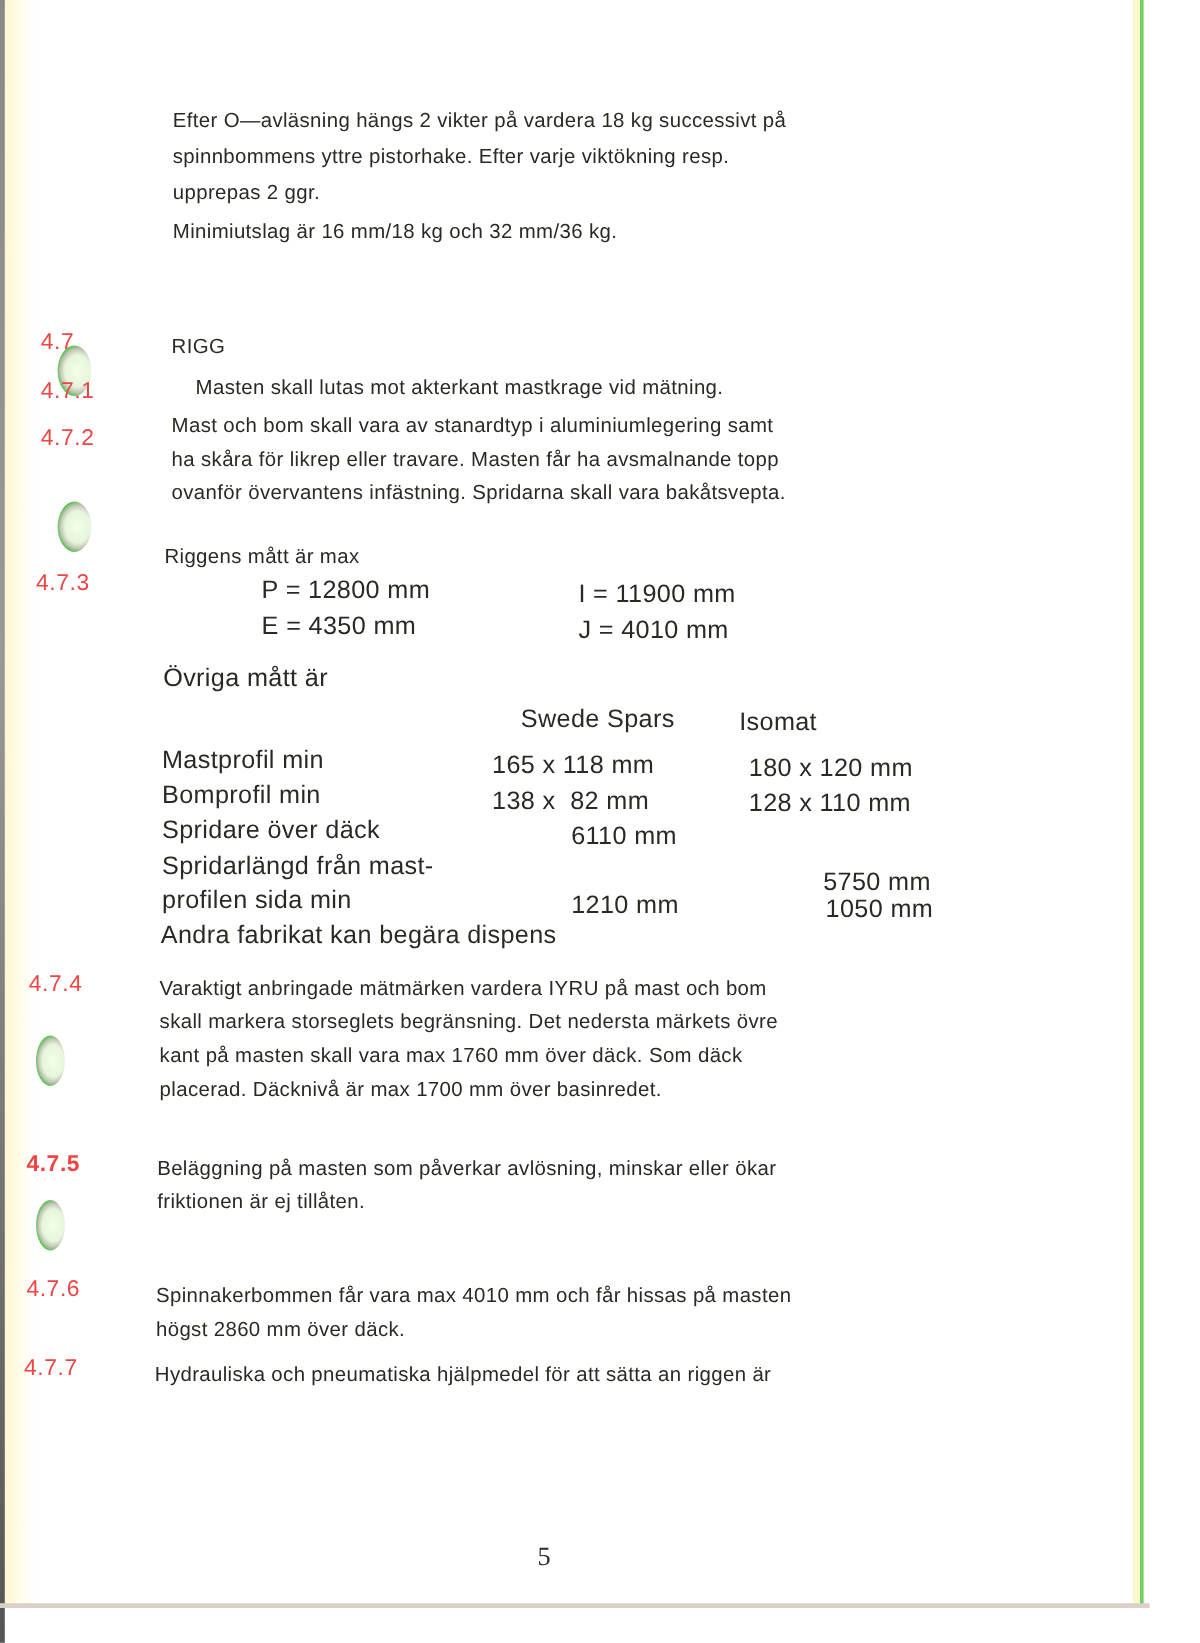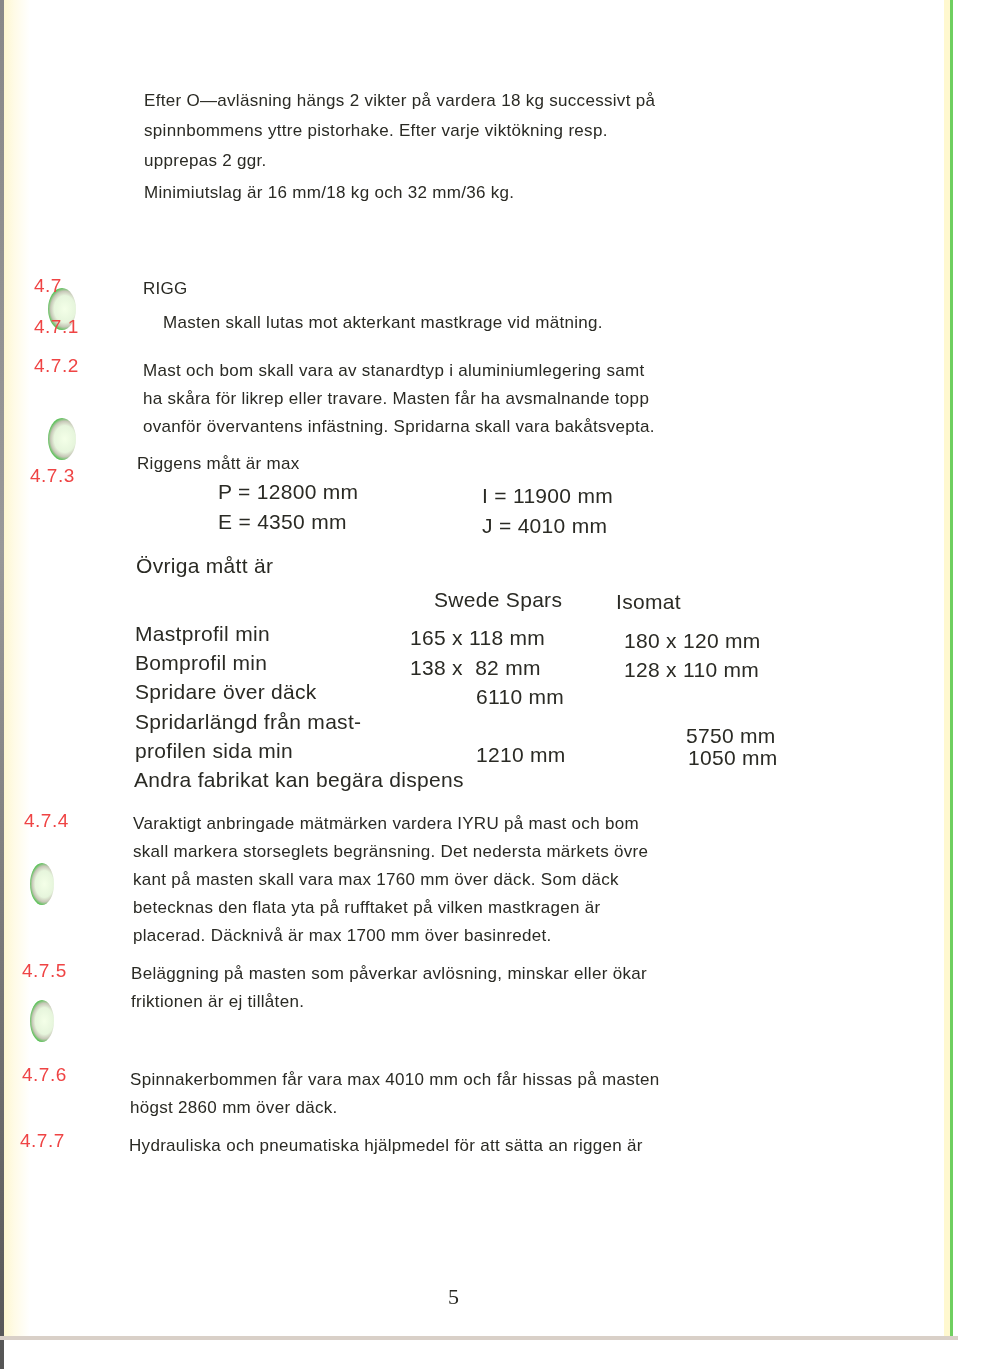--- a/index.html
+++ b/index.html
@@ -62,27 +62,27 @@
   <span class="line" style="margin-top:2px;">Minimiutslag är 16 mm/18 kg och 32 mm/36 kg.</span>
 </div>
 
 <div class="secnum" style="left:34px;top:275px;">4.7</div>
 <div class="txt" style="left:143px;top:275px;">RIGG</div>
 
 <div class="secnum" style="left:34px;top:316px;">4.7.1</div>
 <div class="txt" style="left:143px;top:309px;margin-left:20px;">Masten skall lutas mot akterkant mastkrage vid mätning.</div>
 
 <div class="secnum" style="left:34px;top:355px;">4.7.2</div>
-<div class="txt para" style="left:143px;top:357px;">
+<div class="txt para" style="left:143px;top:341px;">
   <span class="line">Mast och bom skall vara av stanardtyp i aluminiumlegering samt</span>
   <span class="line">ha skåra för likrep eller travare. Masten får ha avsmalnande topp</span>
   <span class="line">ovanför övervantens infästning. Spridarna skall vara bakåtsvepta.</span>
 </div>
 
-<div class="secnum" style="left:30px;top:465px;">4.7.3</div>
+<div class="secnum" style="left:30px;top:476px;">4.7.3</div>
 <div class="txt" style="left:137px;top:450px;">Riggens mått är max</div>
 <div class="cell" style="left:218px;top:480px;">P = 12800 mm</div>
 <div class="cell" style="left:218px;top:510px;">E = 4350 mm</div>
 <div class="cell" style="left:482px;top:484px;">I = 11900 mm</div>
 <div class="cell" style="left:482px;top:514px;">J = 4010 mm</div>
 
 <div class="cell" style="left:136px;top:554px;">Övriga mått är</div>
 
 <div class="cell" style="left:434px;top:588px;">Swede Spars</div>
 <div class="cell" style="left:616px;top:590px;">Isomat</div>
@@ -110,25 +110,24 @@
   <div class="cell" style="left:476px;top:743px;">1210 mm</div>
   <div class="cell" style="left:688px;top:746px;">1050 mm</div>
 </div>
 <div class="cell" style="left:134px;top:768px;">Andra fabrikat kan begära dispens</div>
 
 <div class="secnum" style="left:24px;top:810px;">4.7.4</div>
 <div class="txt para" style="left:133px;top:810px;line-height:28px;">
   <span class="line">Varaktigt anbringade mätmärken vardera IYRU på mast och bom</span>
   <span class="line">skall markera storseglets begränsning. Det nedersta märkets övre</span>
   <span class="line">kant på masten skall vara max 1760 mm över däck. Som däck</span>
-  <span class="line">betecknas den flata yta på rufftaket på vilken mastkragen är</span>
   <span class="line">placerad. Däcknivå är max 1700 mm över basinredet.</span>
 </div>
 
-<div class="secnum" style="left:22px;top:960px;">4.7.5</div>
+<div class="secnum" style="left:22px;top:960px;font-weight:bold;">4.7.5</div>
 <div class="txt para" style="left:131px;top:960px;">
   <span class="line">Beläggning på masten som påverkar avlösning, minskar eller ökar</span>
   <span class="line">friktionen är ej tillåten.</span>
 </div>
 
 <div class="secnum" style="left:22px;top:1064px;">4.7.6</div>
 <div class="txt para" style="left:130px;top:1066px;">
   <span class="line">Spinnakerbommen får vara max 4010 mm och får hissas på masten</span>
   <span class="line">högst 2860 mm över däck.</span>
 </div>

